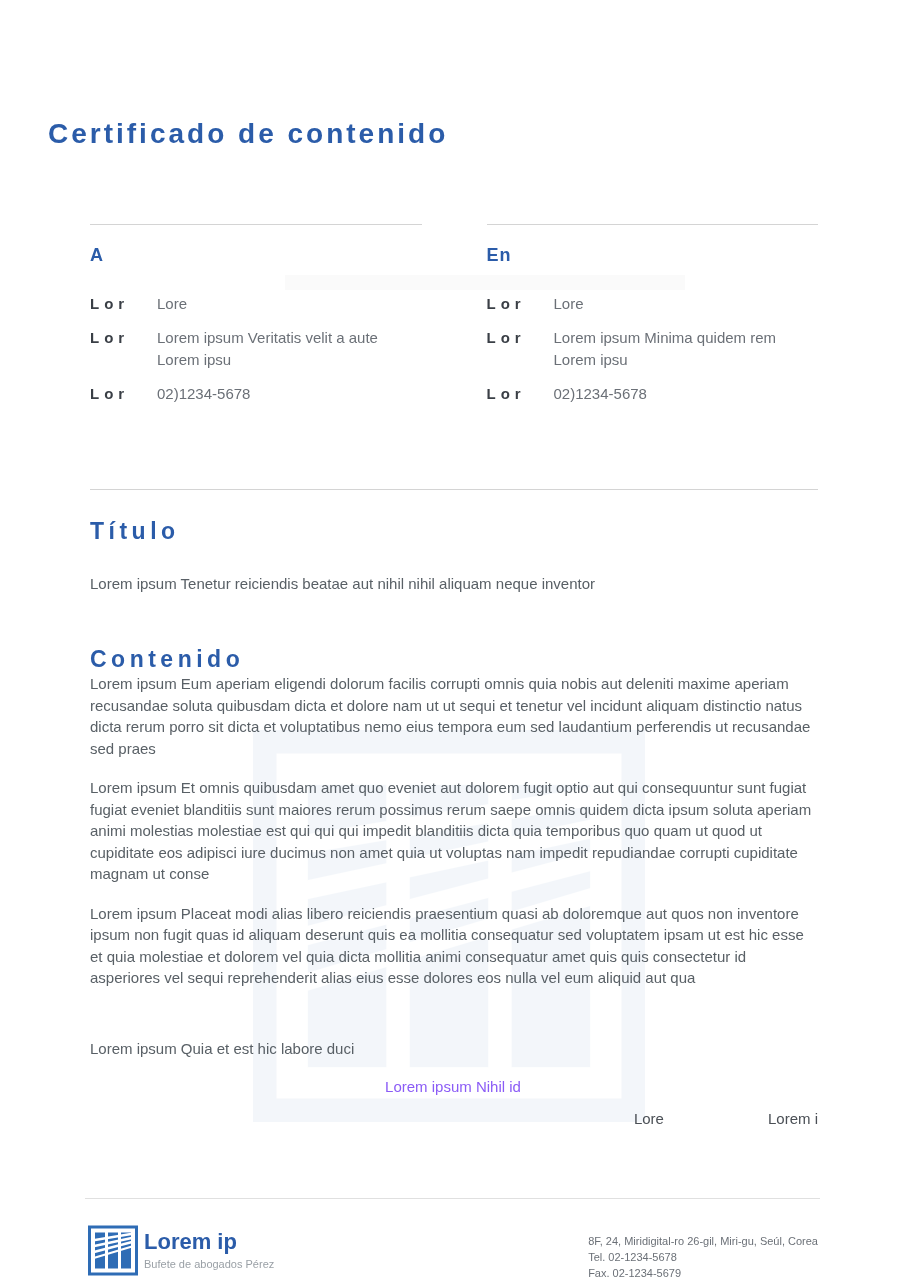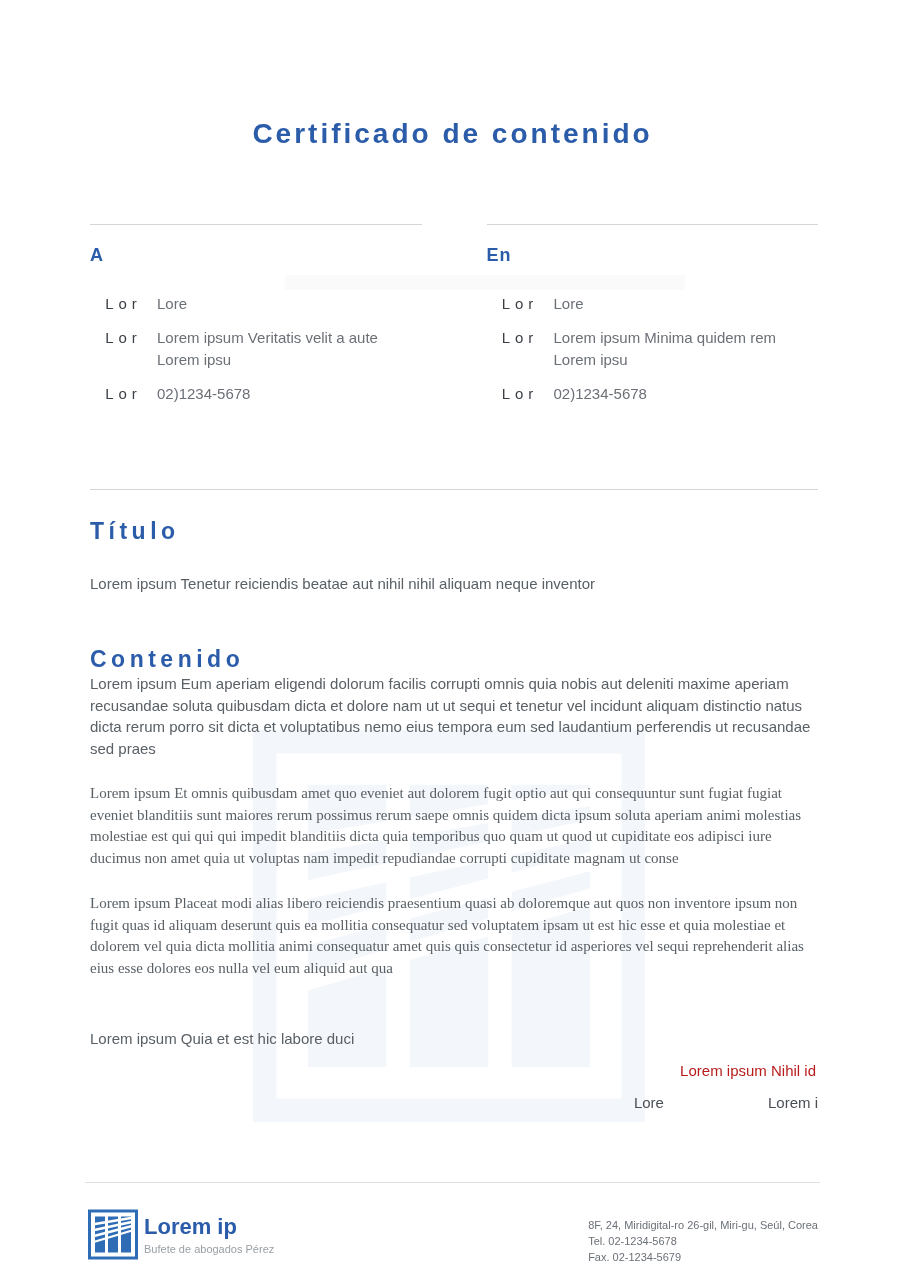--- a/index.html
+++ b/index.html
@@ -17,25 +17,24 @@
   .watermark {
     position: absolute; left: 253px; top: 612px;
     width: 392px; height: 392px;
     opacity: 0.05;
     pointer-events: none;
   }
 
   
   .page-title {
     margin: 118px 0 0 0;
-    text-align: center;
     font-size: 28px; line-height: 32px;
     font-weight: 700; letter-spacing: 3px;
     color: #2b5ca9;
-    position: relative; z-index: 2;
+    position: relative; z-index: 2; padding-left: 48px;
   }
   .title-band {
     position: absolute; left: 285px; top: 157px;
     width: 400px; height: 15px; background: #fafafa; z-index: 1;
   }
 
   
   .cols {
     display: flex;
     margin: 74px 87px 0 90px;
@@ -48,23 +47,22 @@
     margin-top: 20px;
     font-size: 18px; font-weight: 700;
     letter-spacing: 1px;
     color: #2b5ca9;
   }
   .rows { margin-top: 27px; }
   .row { display: flex; margin-bottom: 12px; }
   .row-label {
     width: 67px; flex: none;
     font-size: 15px; line-height: 22px;
-    letter-spacing: 5px; font-weight: 400;
+    letter-spacing: 5px; font-weight: 700;
     color: #3a3f46;
-    text-align: center;
   }
   .row-value {
     width: 248px;
     font-size: 15px; line-height: 22px;
     color: #6b7077;
   }
 
   .full-divider {
     border: none; border-top: 1px solid #d4d4d4; height: 0;
     margin: 72px 87px 0 90px;
@@ -79,31 +77,31 @@
   }
   .titulo { margin-top: 28px; }
   .titulo-text { margin-top: 28px; font-size: 15px; line-height: 22px; color: #596066; }
 
   .contenido { margin-top: 51px; }
   .contenido .paragraph {
     font-size: 15px; line-height: 21.5px;
     color: #596066;
     text-align: left;
   }
-  .contenido .paragraph + .paragraph { margin-top: 24px; font-family: Liberation Serif, serif; }
+  .contenido .paragraph + .paragraph { margin-top: 18px; }
 
   .closing-line {
-    margin: 49px 87px 10px 90px;
+    margin: 49px 87px 16px 90px;
     font-size: 15px; line-height: 22px; color: #596066;
     position: relative; z-index: 2;
   }
   .right-line {
     margin: 8px 89px 0 90px;
-    text-align: right;
-    font-size: 15px; line-height: 22px; color: #b91c1c;
+    text-align: center;
+    font-size: 15px; line-height: 22px; color: #8b5cf6;
     position: relative; z-index: 2;
   }
   .sig-row {
     margin: 10px 87px 0 90px;
     display: flex; justify-content: flex-end; align-items: baseline;
     font-size: 15px; line-height: 22px; color: #4a4f55;
     position: relative; z-index: 2;
   }
   .sig-left { margin-right: 104px; }
 

